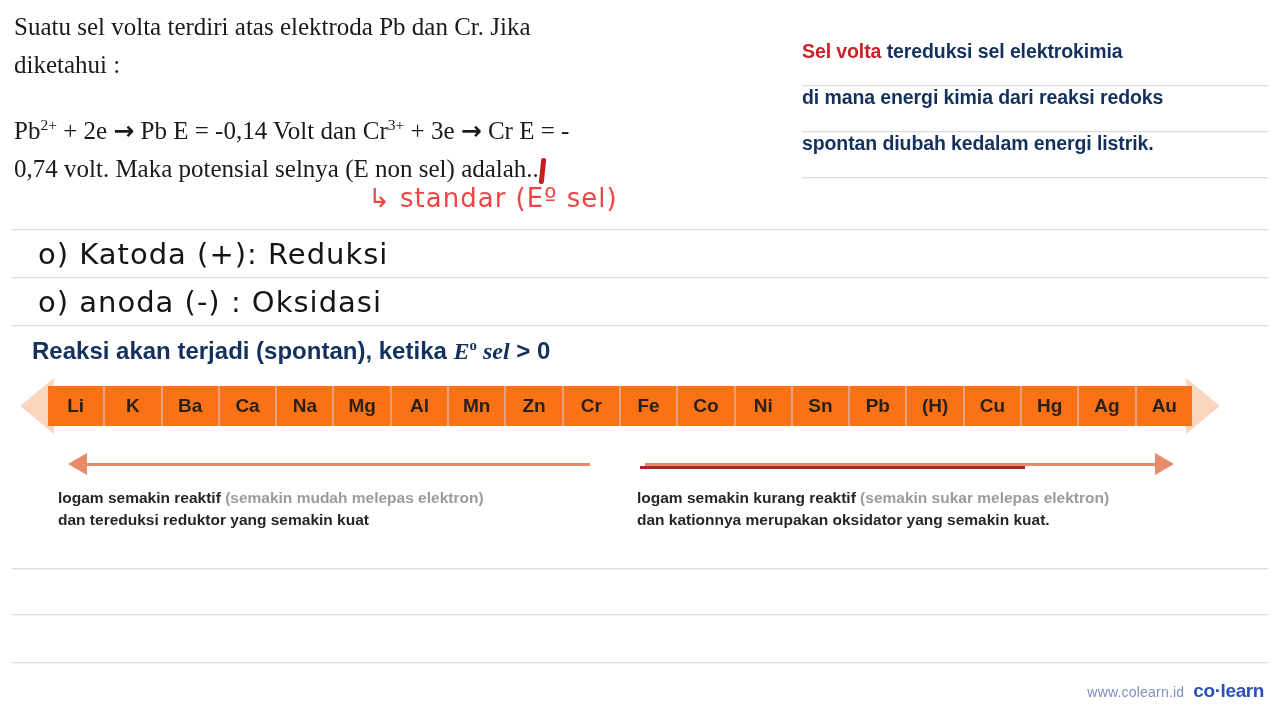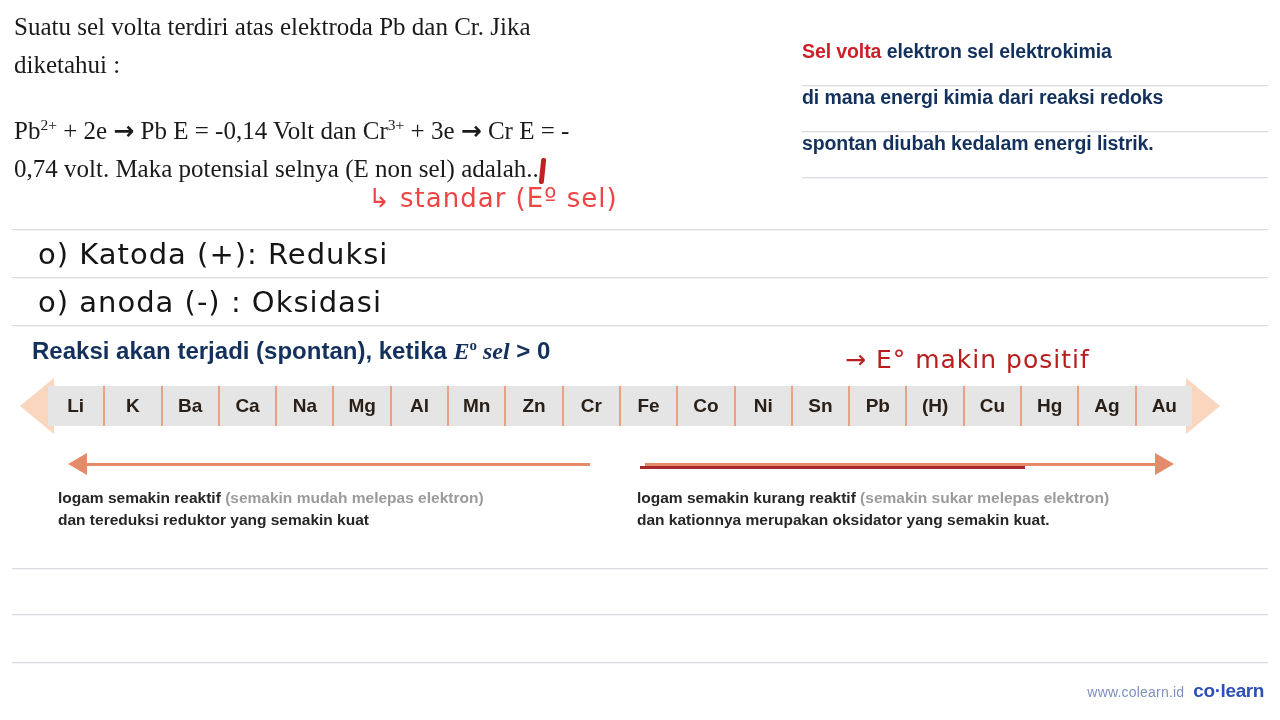--- a/index.html
+++ b/index.html
@@ -108,21 +108,21 @@
   .series-arrow-l, .series-arrow-r {
     position: absolute; top: 0;
     width: 34px; height: 56px;
     background: #f9d6bd;
   }
   .series-arrow-l { left: 0; clip-path: polygon(100% 0, 100% 100%, 0 50%); }
   .series-arrow-r { right: 0; clip-path: polygon(0 0, 0 100%, 100% 50%); }
   .series-body {
     position: absolute;
     left: 28px; right: 28px; top: 8px; bottom: 8px;
-    background: #e5e5e5;
+    background: #f97316;
     display: flex;
   }
   .series-cell {
     flex: 1 1 0;
     display: flex;
     align-items: center;
     justify-content: center;
     font-size: 19px;
     font-weight: 600;
     color: #2b2018;
@@ -194,29 +194,28 @@
   <div class="problem">
     <span>Suatu sel volta terdiri atas elektroda Pb dan Cr. Jika</span><br>
     <span>diketahui :</span>
     <span class="eq"><span>Pb</span><sup>2+</sup><span> + 2e </span><span class="arrowg">→</span><span> Pb E = -0,14 Volt dan Cr</span><sup>3+</sup><span> + 3e </span><span class="arrowg">→</span><span> Cr E = -</span></span>
     <span>0,74 volt. Maka potensial selnya (E non sel) adalah...</span>
   </div>
 
   <div class="hw-strike"></div>
 
   <div class="defblock">
-    <div class="defline"><span class="hl">Sel volta</span><span> elektron sel elektrokimia</span></div>
+    <div class="defline"><span class="hl">Sel volta</span><span> tereduksi sel elektrokimia</span></div>
     <div class="defline">di mana energi kimia dari reaksi redoks</div>
     <div class="defline">spontan diubah kedalam energi listrik.</div>
   </div>
 
   <div class="hand hand-red hw-standar">↳ standar  (Eº sel)</div>
   <div class="hand hand-black hw-katoda">o) Katoda (+): Reduksi</div>
   <div class="hand hand-black hw-anoda">o) anoda (-) : Oksidasi</div>
-  <div class="hand hand-red hw-emakin">→  E° makin positif</div>
   <div class="hw-kation-underline"></div>
 
   <div class="spontan-head"><span>Reaksi akan terjadi (spontan), ketika </span><span class="ital"><span>E</span><sup>o</sup><span> sel</span></span><span> &gt; 0</span></div>
 
   <div class="series-wrap">
     <div class="series-arrow-l"></div>
     <div class="series-arrow-r"></div>
     <div class="series-body">
         <div class="series-cell">Li</div>
         <div class="series-cell">K</div>

